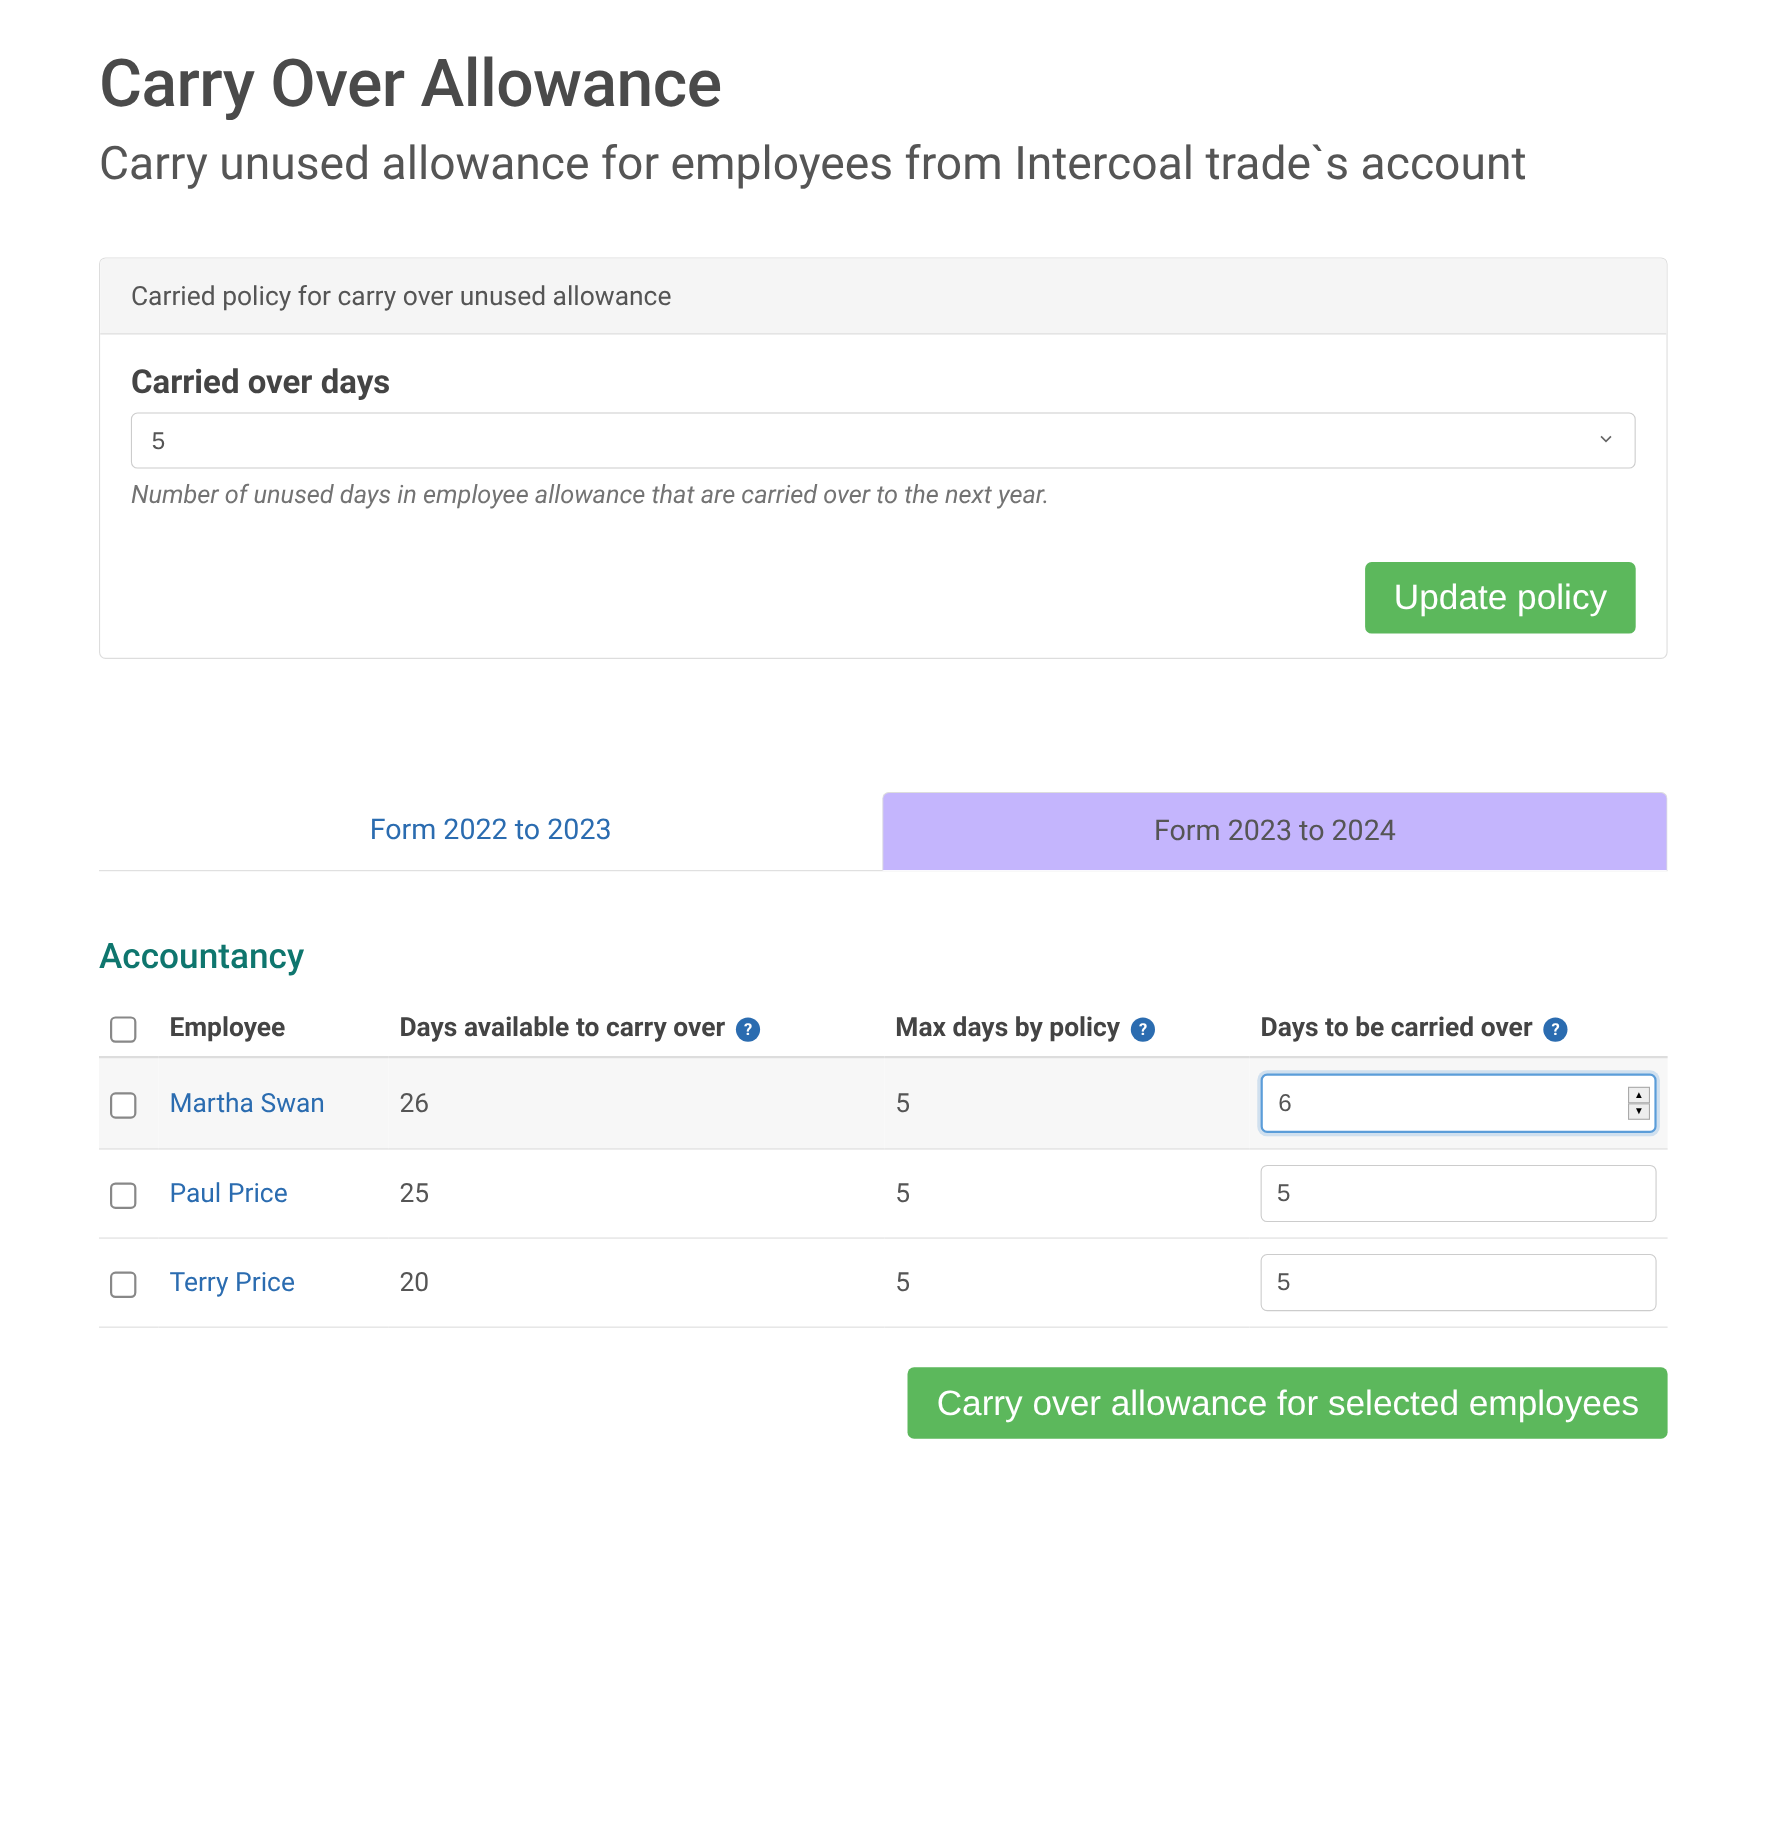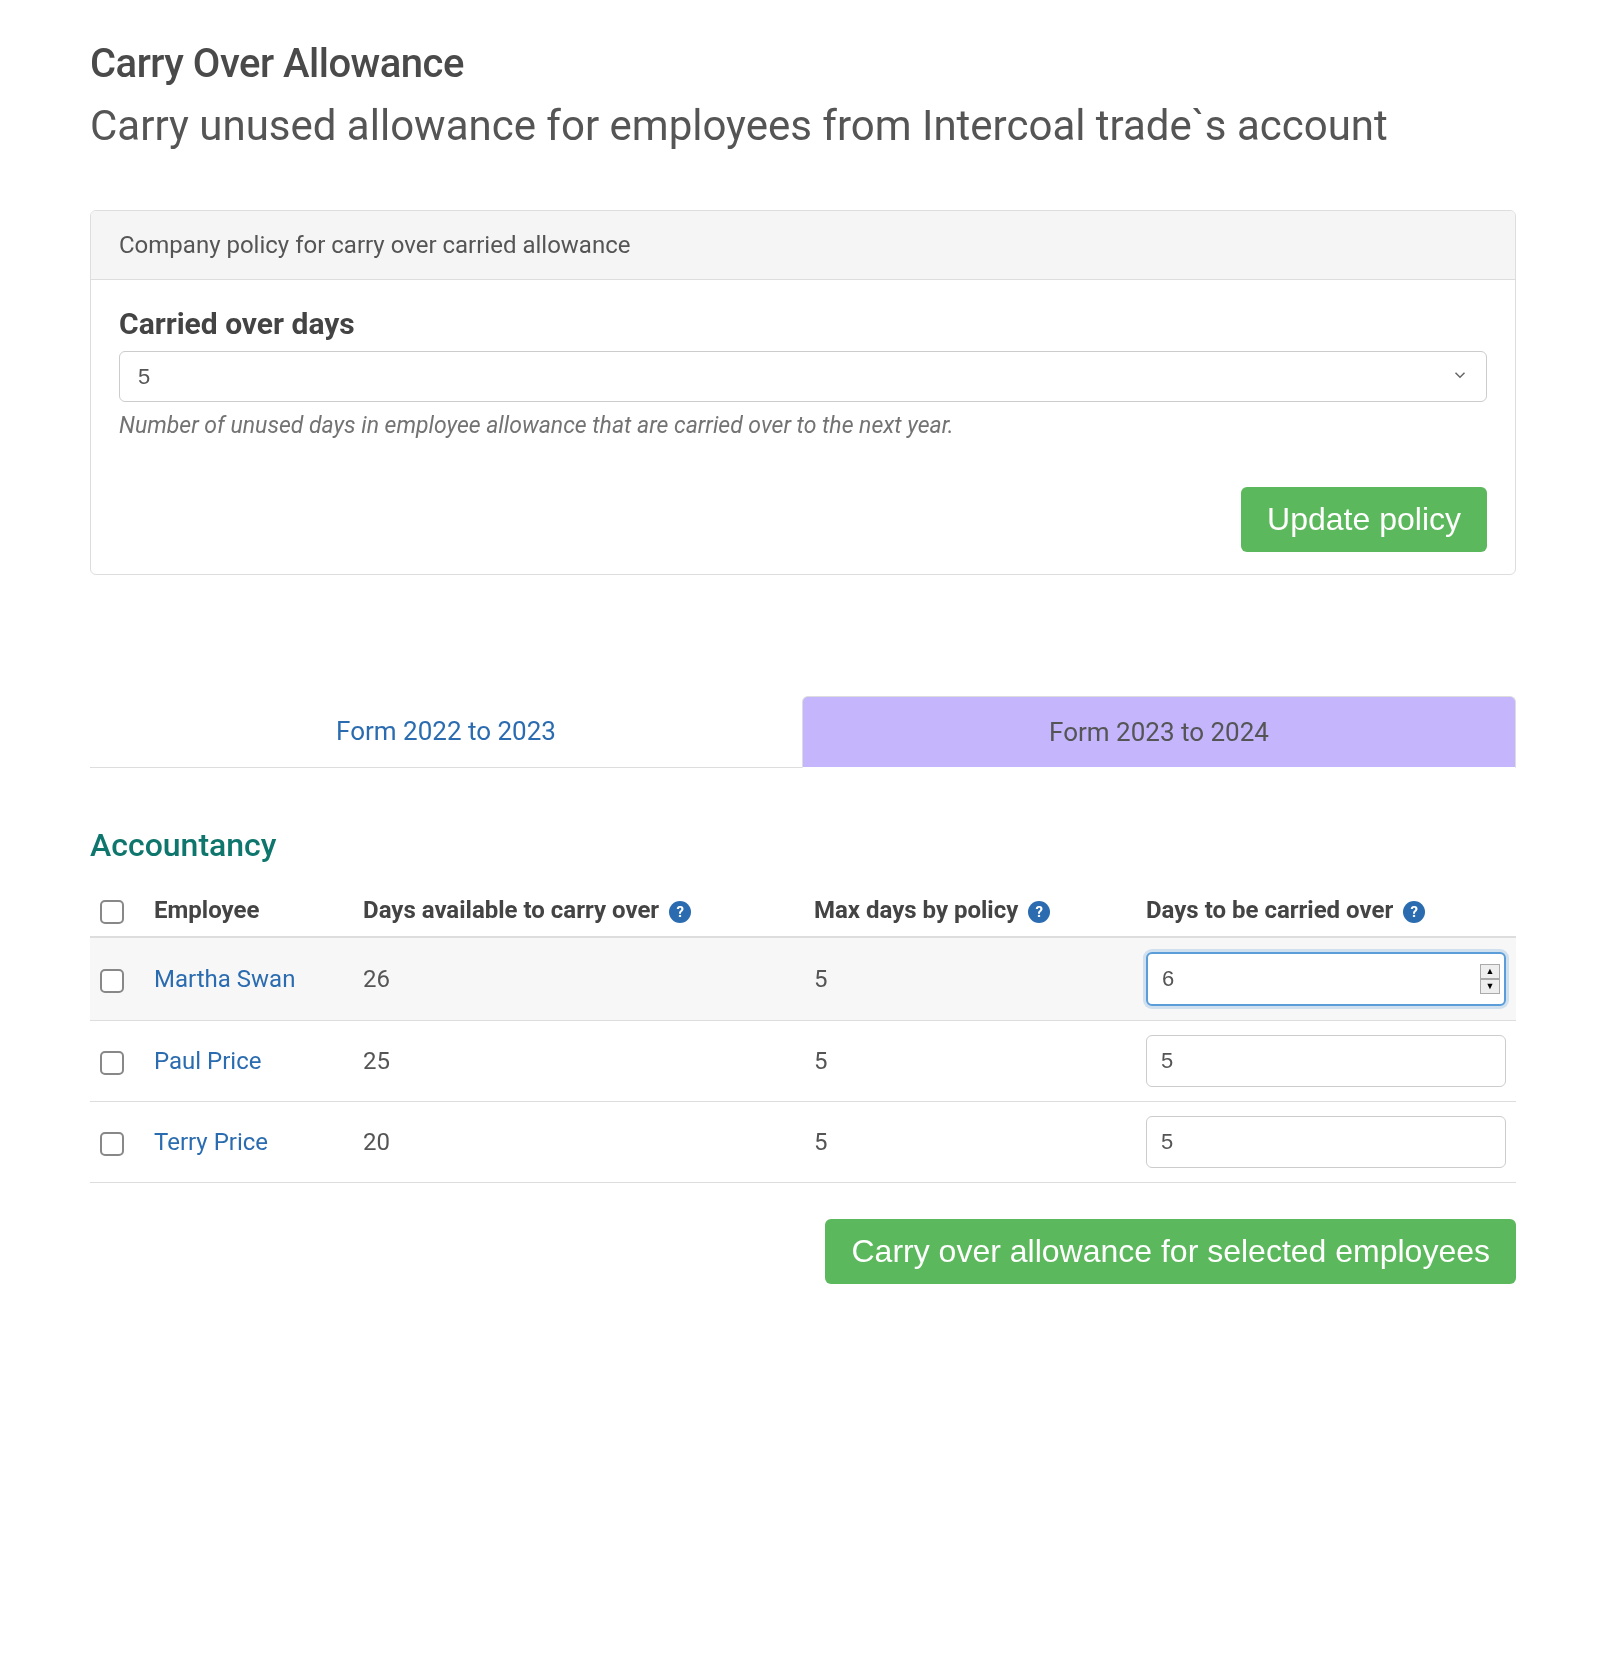--- a/index.html
+++ b/index.html
@@ -4,21 +4,21 @@
   <style>
     * { box-sizing: border-box; margin: 0; padding: 0; }
     body {
       font-family: -apple-system, BlinkMacSystemFont, "Segoe UI", Roboto, "Helvetica Neue", Arial, sans-serif;
       color: #444;
       background: #fff;
       padding: 40px 90px;
       width: 1606px;
     }
     h1 {
-      font-size: 40px;
+      font-size: 60px;
       font-weight: 500;
       color: #4a4a4a;
       margin-bottom: 14px;
       letter-spacing: -0.5px;
     }
     .subtitle {
       font-size: 42px;
       font-weight: 400;
       color: #555;
       margin-bottom: 60px;
@@ -183,21 +183,21 @@
     th.col-chk, td.col-chk { width: 54px; text-align: left; }
     td.col-input { width: 380px; }
   </style>
 </head>
 <body>
 
 <h1>Carry Over Allowance</h1>
 <p class="subtitle">Carry unused allowance for employees from Intercoal trade`s account</p>
 
 <div class="panel">
-  <div class="panel-heading">Company policy for carry over carried allowance</div>
+  <div class="panel-heading">Carried policy for carry over unused allowance</div>
   <div class="panel-body">
     <label class="form-label">Carried over days</label>
     <div class="select-wrap">
       <select class="form-select">
         <option>5</option>
       </select>
       <span class="select-caret">
         <svg width="18" height="18" viewBox="0 0 24 24" fill="none" stroke="currentColor" stroke-width="2">
             <polyline points="6 9 12 15 18 9"></polyline>
           </svg>

